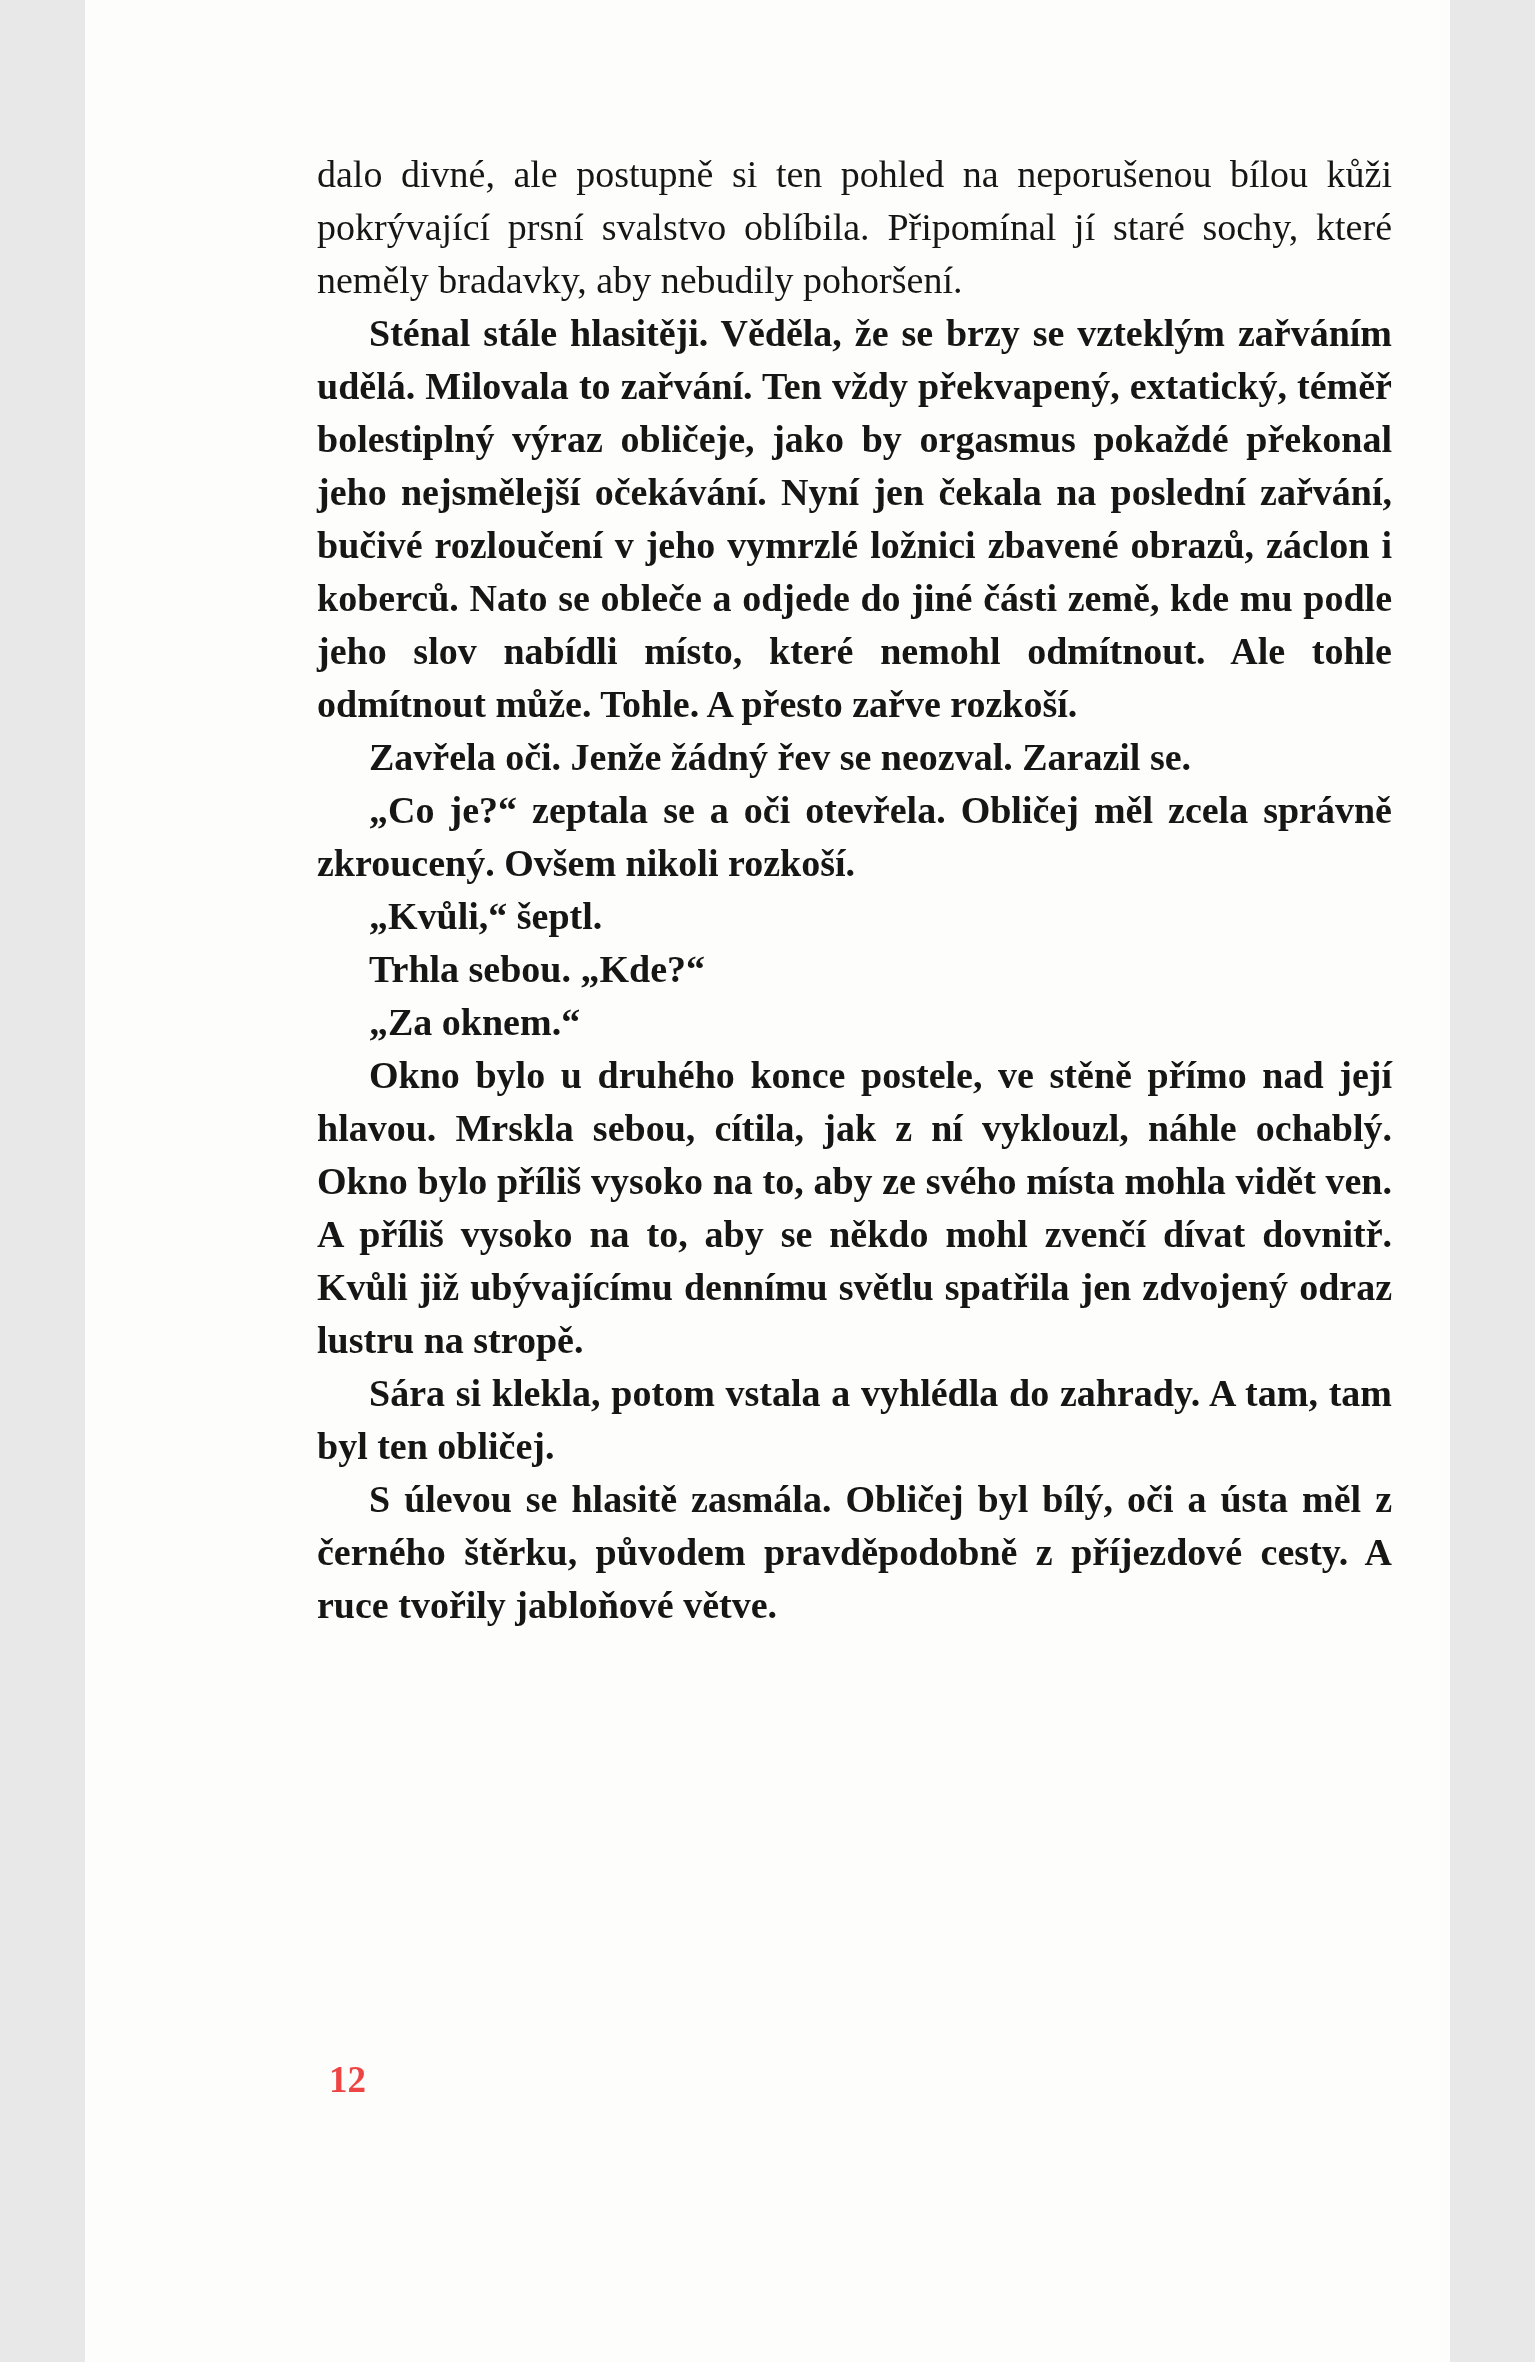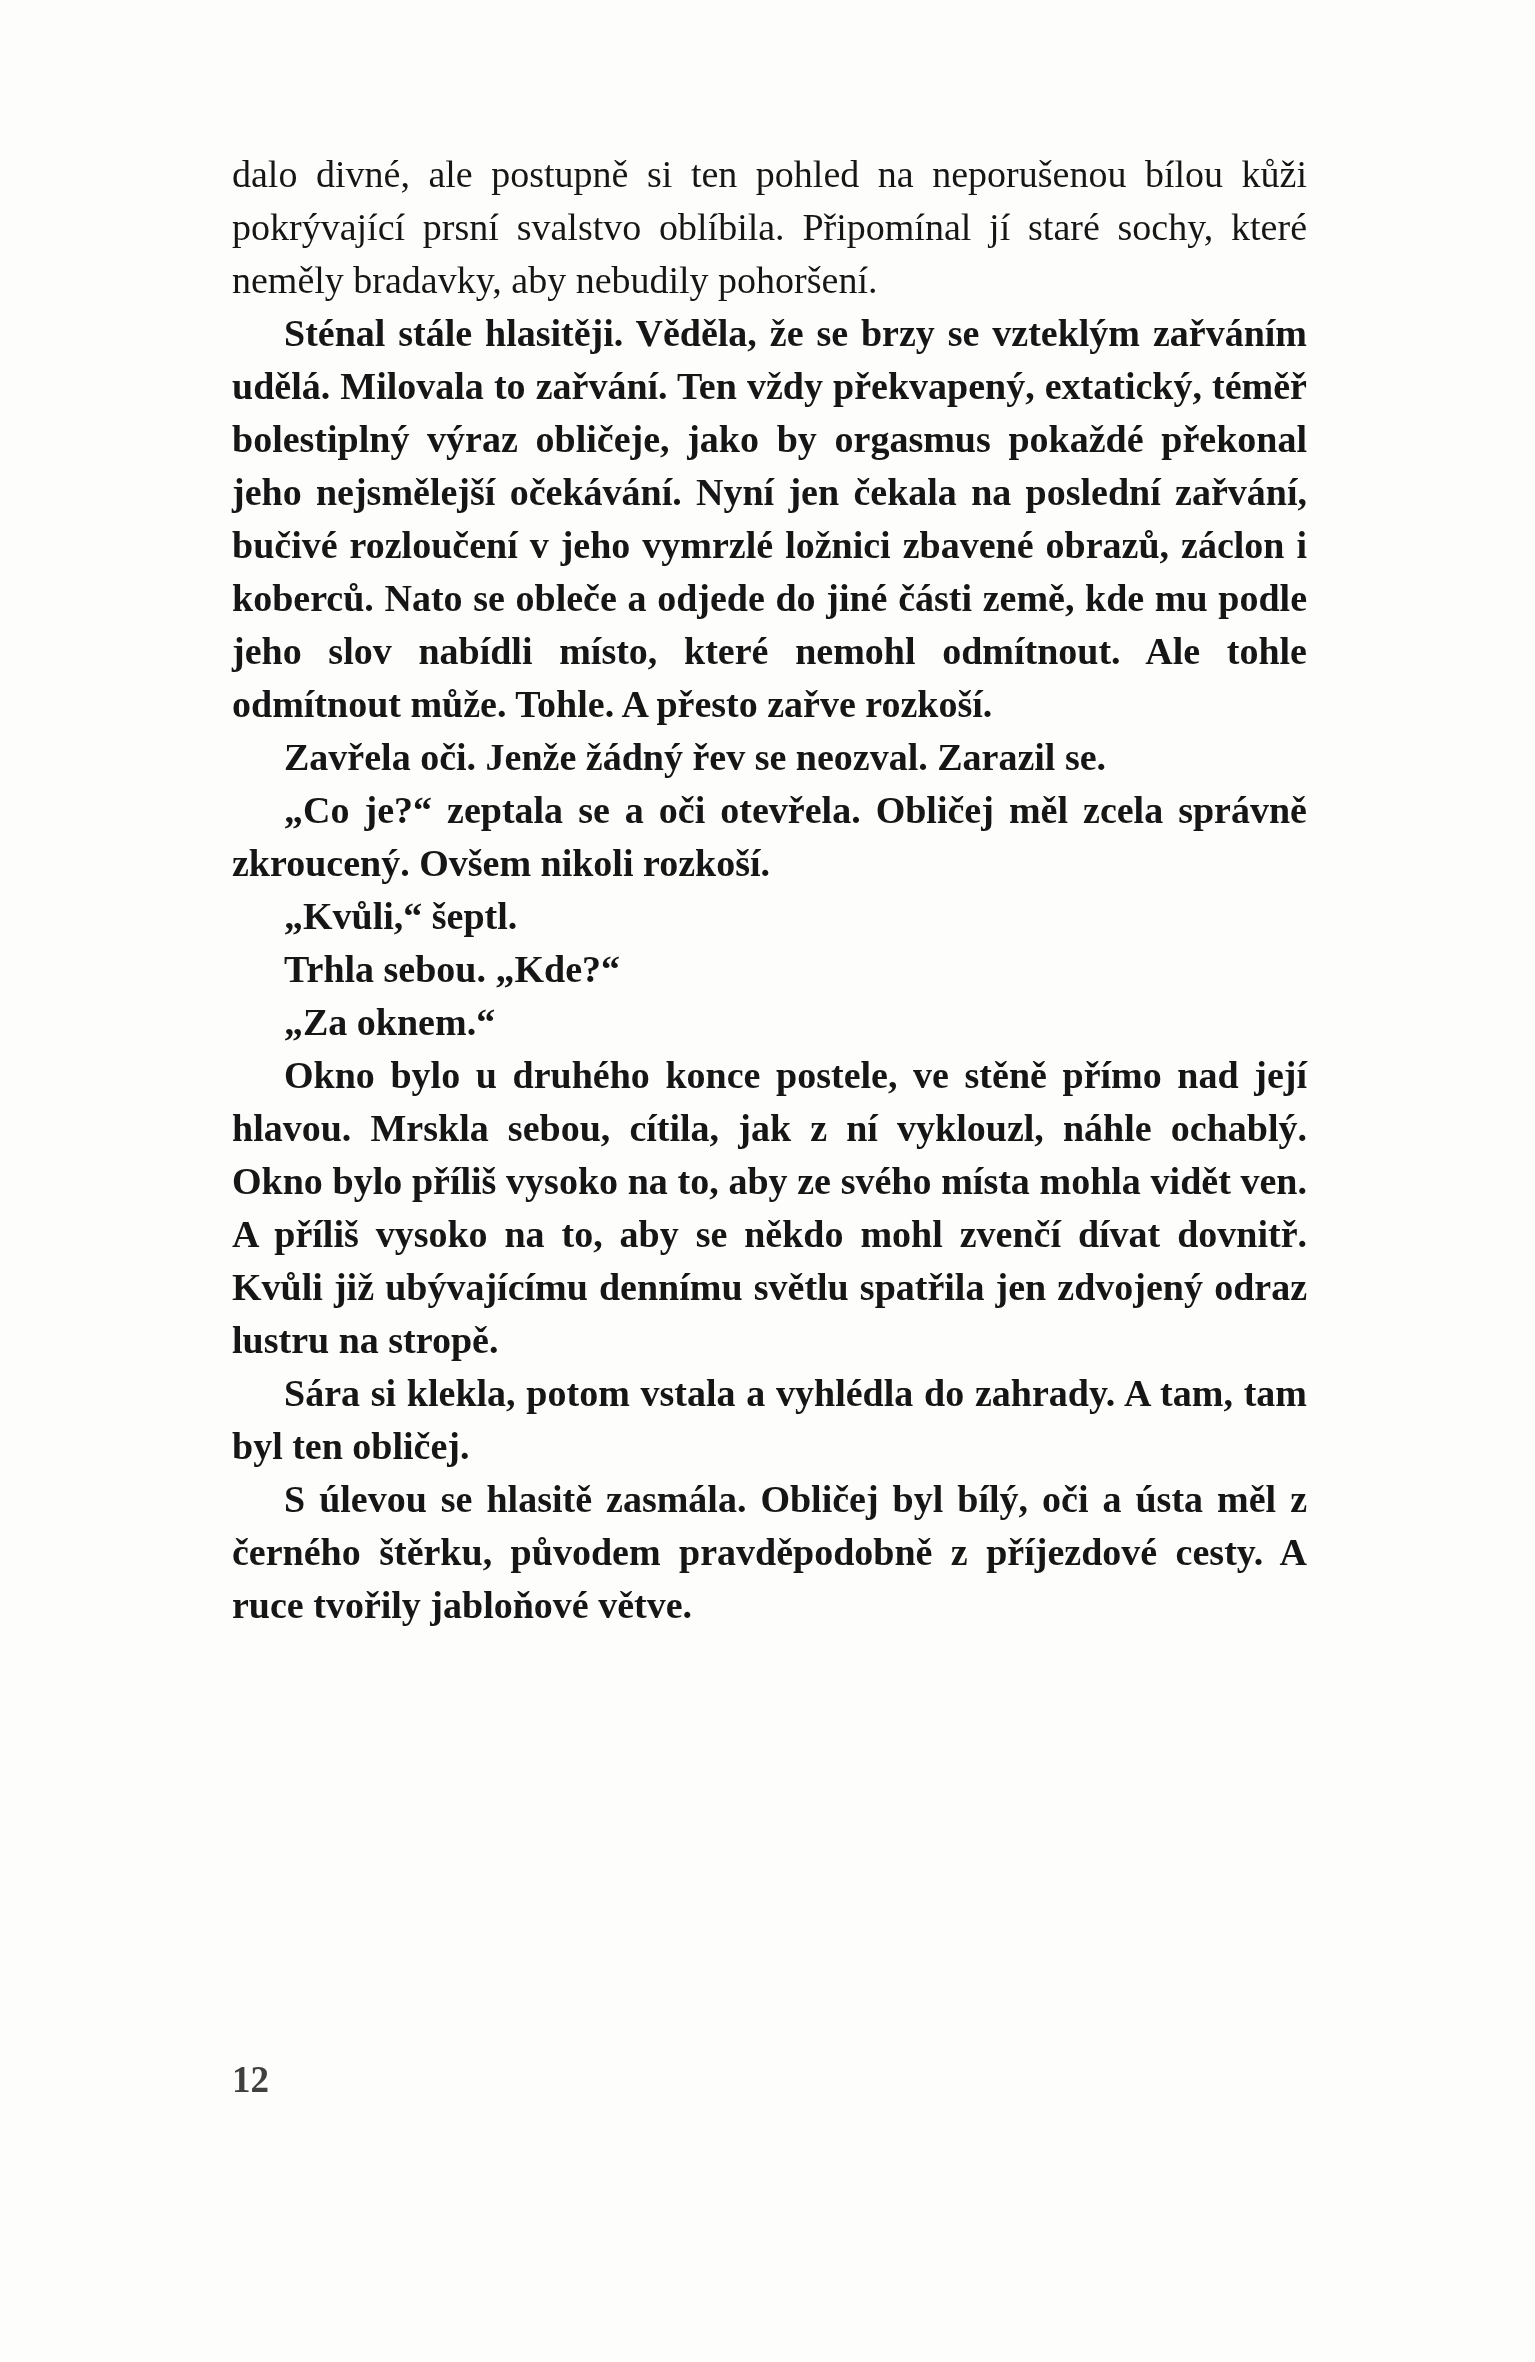--- a/index.html
+++ b/index.html
@@ -2,21 +2,21 @@
 <html lang="cs"><head>
 <meta charset="utf-8">
 <style>
   html, body {
     margin: 0;
     padding: 0;
     background: #e8e8e8;
   }
   .page {
     position: relative;
-    width: 1535px;
+    width: 1365px;
     height: 2362px;
     margin: 0 auto;
     background: #fdfdfc;
     overflow: hidden;
     font-family: "Liberation Serif", "DejaVu Serif", serif;
     color: #161616;
   }
   .text-block {
     position: absolute;
     left: 232px;
@@ -31,25 +31,25 @@
   .text-block p {
     margin: 0;
     padding: 0;
   }
   .text-block p.p-indent {
     text-indent: 52px;
     font-weight: bold;
   }
   .page-number {
     position: absolute;
-    left: 232px;
+    left: 244px;
     top: 2058px;
     font-size: 37px;
     font-weight: 700;
-    color: #404040;
+    color: #ef4444;
   }
 </style>
 </head>
 <body>
 
 <div class="page">
   <div class="text-block">
     <p>dalo divné, ale postupně si ten pohled na neporušenou bílou kůži pokrývající prsní svalstvo oblíbila. Připomínal jí staré sochy, které neměly bradavky, aby nebudily pohoršení.</p>
     <p class="p-indent">Sténal stále hlasitěji. Věděla, že se brzy se vzteklým zařváním udělá. Milovala to zařvání. Ten vždy překvapený, extatický, téměř bolestiplný výraz obličeje, jako by orgasmus pokaždé překonal jeho nejsmělejší očekávání. Nyní jen čekala na poslední zařvání, bučivé rozloučení v jeho vymrzlé ložnici zbavené obrazů, záclon i koberců. Nato se obleče a odjede do jiné části země, kde mu podle jeho slov nabídli místo, které nemohl odmítnout. Ale tohle odmítnout může. Tohle. A přesto zařve rozkoší.</p>
     <p class="p-indent">Zavřela oči. Jenže žádný řev se neozval. Zarazil se.</p>

